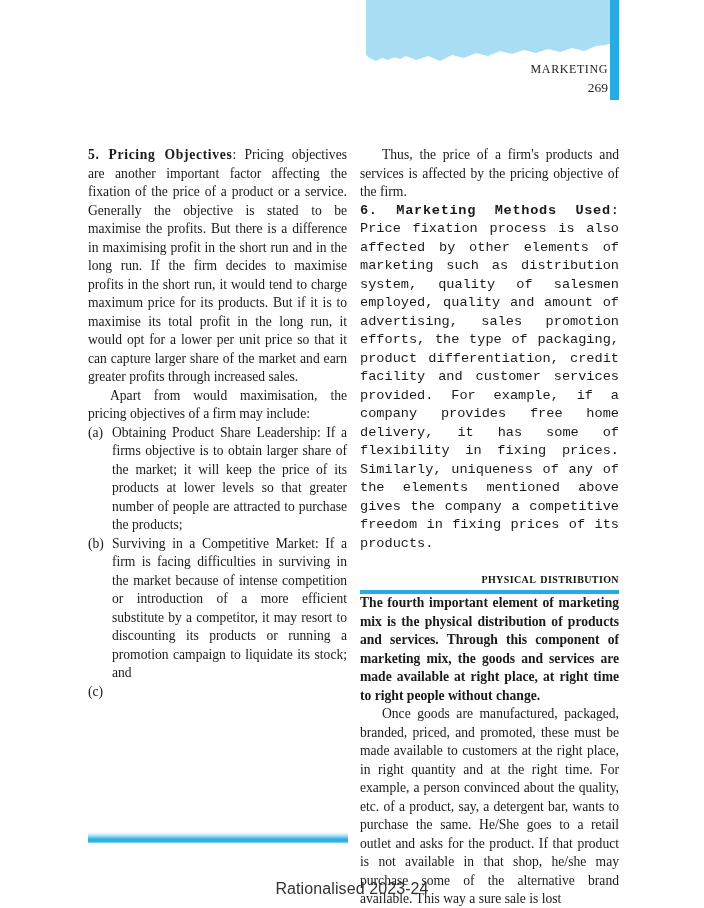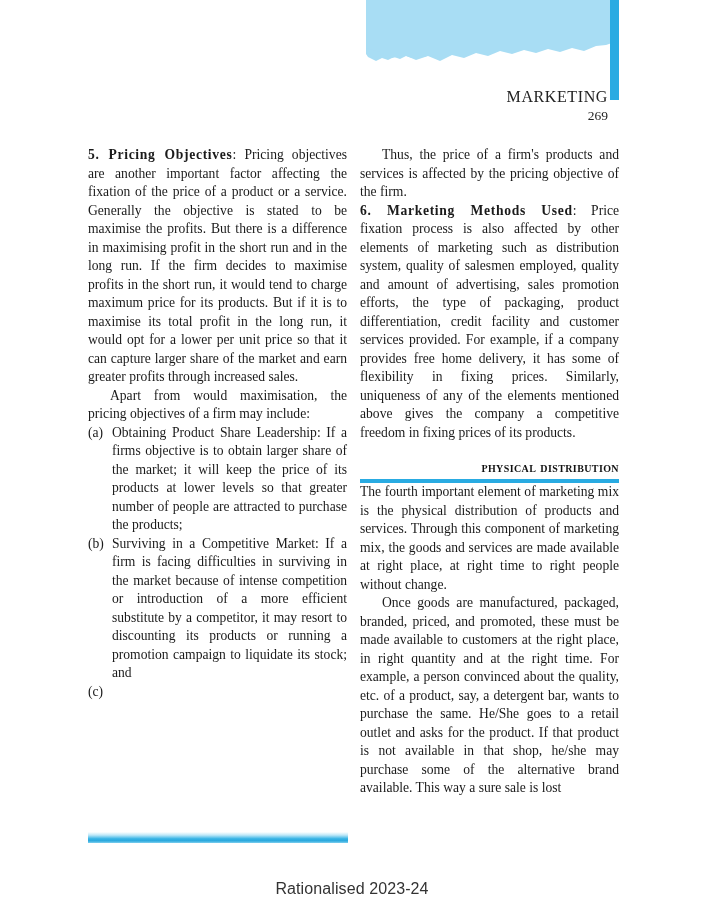--- a/index.html
+++ b/index.html
@@ -26,27 +26,26 @@
 
   
   #runhead {
     position: absolute;
     left: 360px;
     top: 62px;
     width: 248px;
     text-align: right;
   }
   #runhead .chapter-name {
-    font-size: 16px;
+    font-size: 12px;
     letter-spacing: 0.6px;
     line-height: 14px;
     color: #222;
     font-variant: small-caps;
     text-transform: uppercase;
-    margin-top: 28px;
   }
   #runhead .folio {
     font-size: 13.5px;
     line-height: 20px;
     color: #222;
     margin-top: 2px;
   }
 
   
   #body-area {
@@ -69,21 +68,21 @@
     margin: 0 0 0 0;
     font-size: 13.6px;
     line-height: 18.5px;
     text-align: justify;
     text-justify: inter-word;
     -webkit-hyphens: none;
     hyphens: none;
   }
   p.para.indent { text-indent: 22px; }
   p.para + p.para { margin-top: 0px; }
-  p.spaced { margin-top: 9px; }
+  p.spaced { margin-top: 9px; font-family: Liberation Mono, monospace; }
 
   .lead { font-weight: bold; letter-spacing: 0.7px; }
 
   
   .listitem {
     position: relative;
     padding-left: 24px;
     font-size: 13.6px;
     line-height: 18.5px;
     text-align: justify;
@@ -109,21 +108,21 @@
     line-height: 18px;
     color: #111;
   }
   .sec-head::first-letter { font-size: 14.5px; }
   .sec-rule {
     margin-top: 3px;
     height: 4px;
     width: 100%;
     background: #29abe2;
   }
-  .after-rule { margin-top: 5px; }
+  .after-rule { margin-top: 5px; font-weight: bold; }
 
   
   #bottom-bar {
     position: absolute;
     left: 88px;
     top: 832px;
     width: 260px;
     height: 11px;
     background: linear-gradient(to bottom, #ffffff 0%, #bfe8f8 28%, #35b3e5 62%, #2ba8dd 80%, #7fd0ef 100%);
   }

